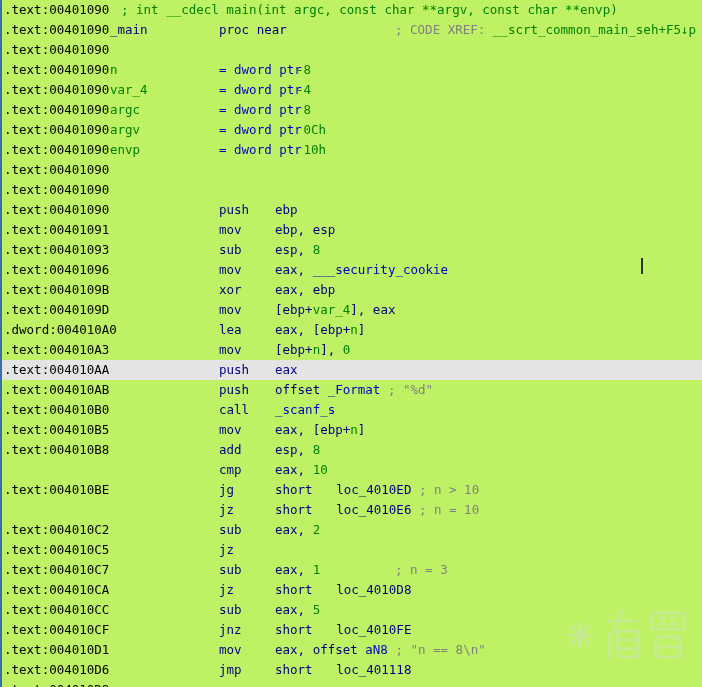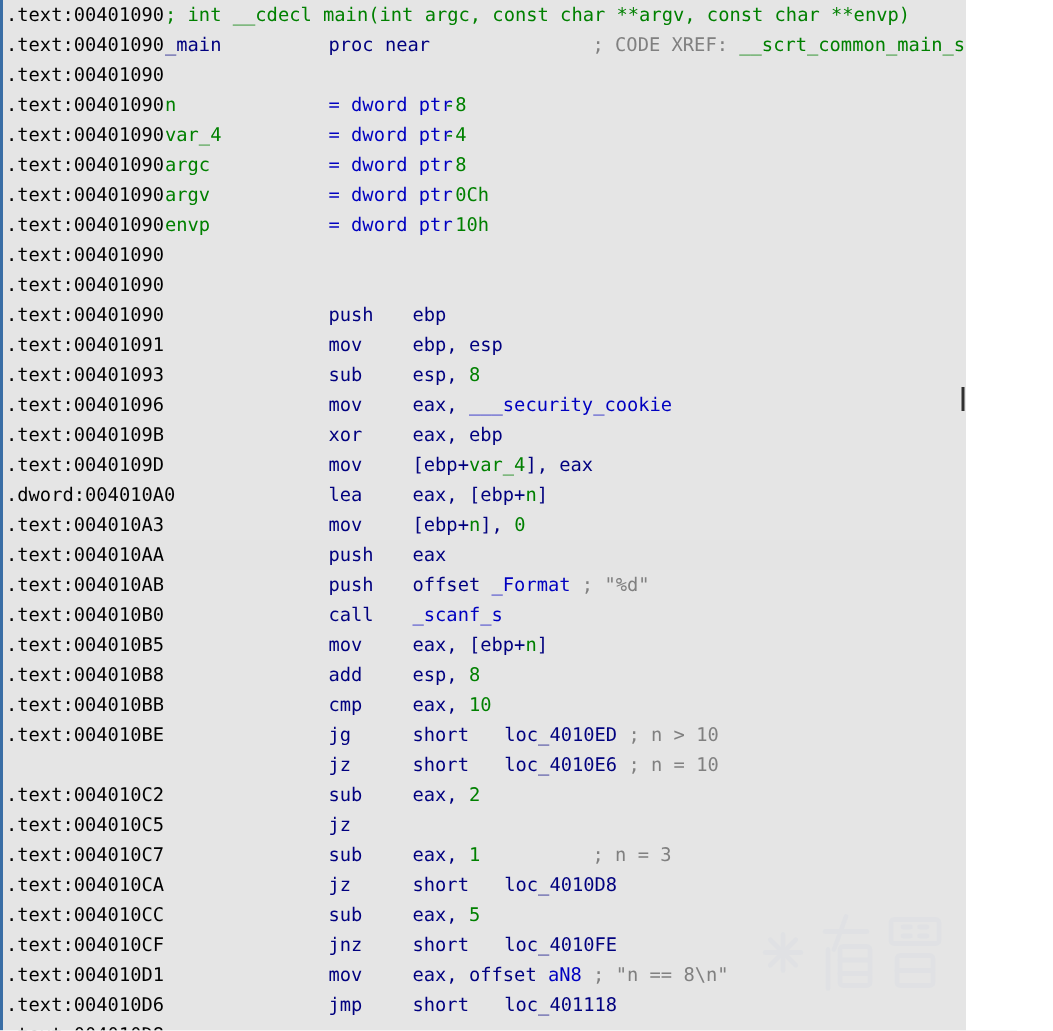--- a/index.html
+++ b/index.html
@@ -9,23 +9,23 @@
   }
   body {
     width: 702px;
     height: 687px;
     overflow: hidden;
     font-family: "DejaVu Sans Mono", "Liberation Mono", monospace;
   }
 
   #disasm-view {
     position: relative;
-    width: 644px;
+    width: 702px;
     height: 687px;
-    background: #e5e5e5;
+    background: #bef264;
     overflow: hidden;
   }
 
   
   #left-gutter {
     position: absolute;
     left: 0px;
     top: 0px;
     width: 2px;
     height: 687px;
@@ -114,21 +114,21 @@
   }
   .xref .grey { color: #808080; }
   .inlinecmt {
     position: absolute;
     left: 395px;
     top: 0;
     color: #808080;
   }
   .topcmt {
     position: absolute;
-    left: 110px;
+    left: 121px;
     top: 0;
     color: #008000;
   }
 
   
   .sep {
     position: absolute;
     left: 127px;
     top: 0;
     color: #808080;
@@ -183,21 +183,21 @@
       <div class="line"><span class="addr">.text:00401096</span><span class="mnem">mov</span><span class="ops">eax, <span class="sym">___security_cookie</span></span></div>
       <div class="line"><span class="addr">.text:0040109B</span><span class="mnem">xor</span><span class="ops">eax, ebp</span></div>
       <div class="line"><span class="addr">.text:0040109D</span><span class="mnem">mov</span><span class="ops">[ebp+<span class="var">var_4</span>], eax</span></div>
       <div class="line"><span class="addr">.dword:004010A0</span><span class="mnem">lea</span><span class="ops">eax, [ebp+<span class="var">n</span>]</span></div>
       <div class="line"><span class="addr">.text:004010A3</span><span class="mnem">mov</span><span class="ops">[ebp+<span class="var">n</span>], <span class="num">0</span></span></div>
       <div class="line highlight"><span class="addr">.text:004010AA</span><span class="mnem">push</span><span class="ops">eax</span></div>
       <div class="line"><span class="addr">.text:004010AB</span><span class="mnem">push</span><span class="ops">offset <span class="sym">_Format</span><span class="cmt"> ; "%d"</span></span></div>
       <div class="line"><span class="addr">.text:004010B0</span><span class="mnem">call</span><span class="ops"><span class="sym">_scanf_s</span></span></div>
       <div class="line"><span class="addr">.text:004010B5</span><span class="mnem">mov</span><span class="ops">eax, [ebp+<span class="var">n</span>]</span></div>
       <div class="line"><span class="addr">.text:004010B8</span><span class="mnem">add</span><span class="ops">esp, <span class="num">8</span></span></div>
-      <div class="line"><span class="addr">.text:004010BB</span><span class="mnem">cmp</span><span class="ops">eax, <span class="num">10</span></span></div>
+      <div class="line"><span class="mnem">cmp</span><span class="ops">eax, <span class="num">10</span></span></div>
       <div class="line"><span class="addr">.text:004010BE</span><span class="mnem">jg</span><span class="ops">short <span class="loc">loc_4010ED</span><span class="cmt"> ; n &gt; 10</span></span></div>
       <div class="line"><span class="mnem">jz</span><span class="ops">short <span class="loc">loc_4010E6</span><span class="cmt"> ; n = 10</span></span></div>
       <div class="line"><span class="addr">.text:004010C2</span><span class="mnem">sub</span><span class="ops">eax, <span class="num">2</span></span></div>
       <div class="line"><span class="addr">.text:004010C5</span><span class="mnem">jz</span></div>
       <div class="line"><span class="addr">.text:004010C7</span><span class="mnem">sub</span><span class="ops">eax, <span class="num">1</span></span><span class="inlinecmt">; n = 3</span></div>
       <div class="line"><span class="addr">.text:004010CA</span><span class="mnem">jz</span><span class="ops">short <span class="loc">loc_4010D8</span></span></div>
       <div class="line"><span class="addr">.text:004010CC</span><span class="mnem">sub</span><span class="ops">eax, <span class="num">5</span></span></div>
       <div class="line"><span class="addr">.text:004010CF</span><span class="mnem">jnz</span><span class="ops">short <span class="loc">loc_4010FE</span></span></div>
       <div class="line"><span class="addr">.text:004010D1</span><span class="mnem">mov</span><span class="ops">eax, offset <span class="sym">aN8</span><span class="cmt"> ; "n == 8\n"</span></span></div>
       <div class="line"><span class="addr">.text:004010D6</span><span class="mnem">jmp</span><span class="ops">short <span class="loc">loc_401118</span></span></div>

